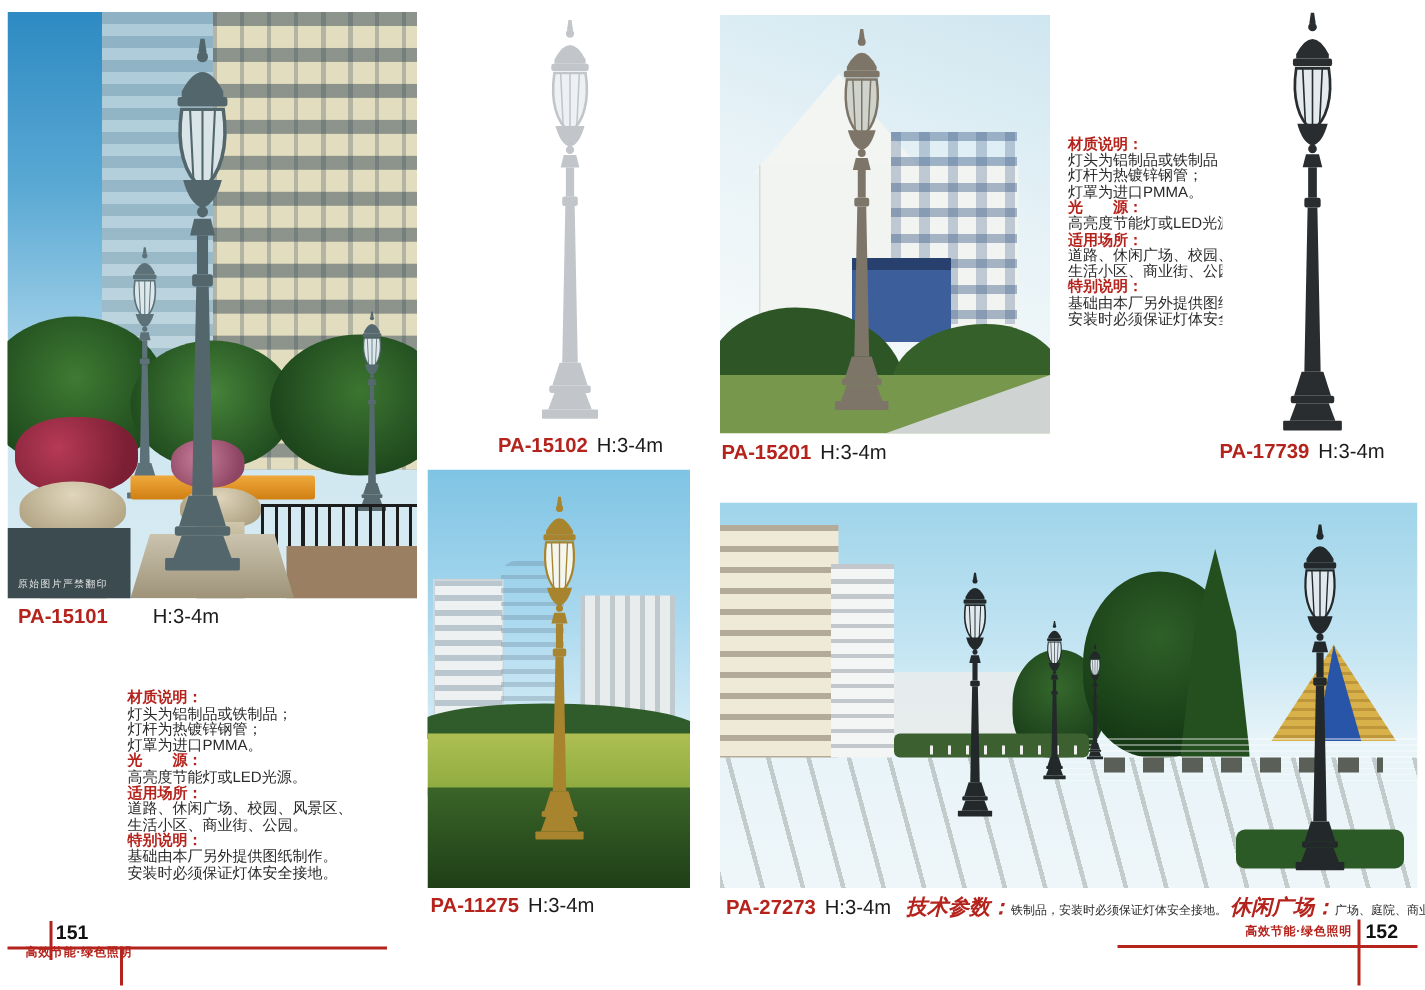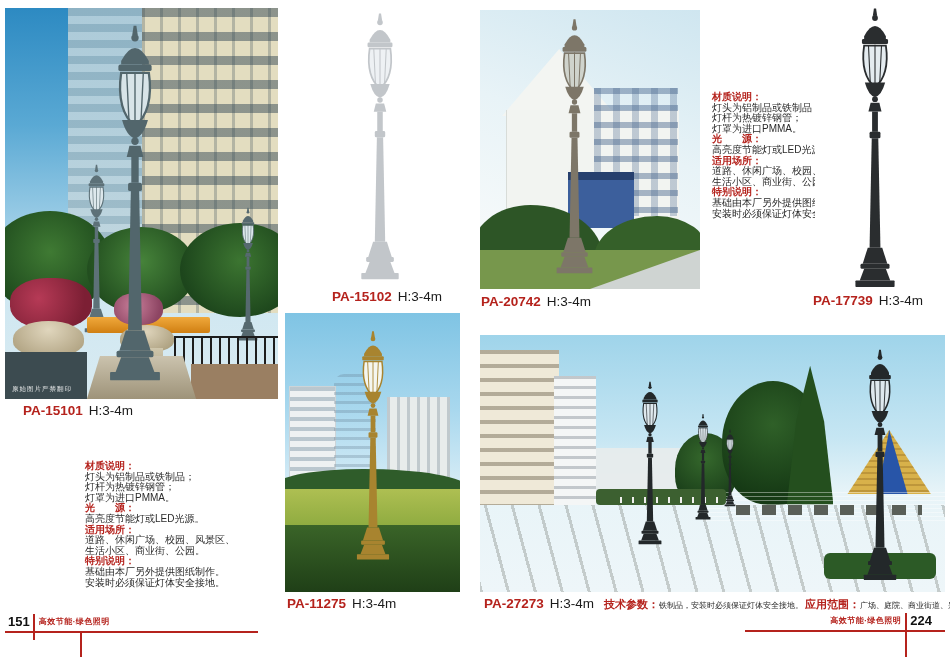--- a/index.html
+++ b/index.html
@@ -4,21 +4,21 @@
 <style>
   html,body{margin:0;padding:0;background:#ffffff;}
   #canvas{position:relative;width:950px;height:660px;background:#ffffff;overflow:hidden;
           font-family:"Liberation Sans","DejaVu Sans",sans-serif;}
   .ab{position:absolute;}
   .photo{position:absolute;overflow:hidden;}
   .lamp{position:absolute;}
   .label{position:absolute;display:flex;align-items:baseline;white-space:nowrap;font-size:13.5px;}
   .code{color:#b5231d;font-weight:bold;}
   .hval{color:#1b1b1b;margin-left:6px;}
-  .notelbl{font-size:11px;color:#b5231d;font-weight:bold;margin-left:10px;}
+  .notelbl{font-size:14px;color:#b5231d;font-weight:bold;margin-left:10px;font-style:italic;}
   .notetxt{font-size:8px;color:#2a2a2a;}
   .spec{position:absolute;font-size:10px;line-height:10.6px;color:#2a2a2a;white-space:nowrap;}
   .spec-h{color:#b5231d;font-weight:bold;}
   .foot-num{font-size:13px;font-weight:bold;color:#111;}
   .foot-slogan{font-size:8px;font-weight:bold;color:#b5231d;letter-spacing:.5px;}
   .redline{position:absolute;background:#b5231d;}
   .wm{position:absolute;left:7px;bottom:5px;font-size:6.5px;color:rgba(255,255,255,.85);letter-spacing:1px;}
 </style>
 </head>
 <body>
@@ -70,21 +70,21 @@
     <div class="ab" style="left:46%;top:87%;width:12%;height:13%;background:linear-gradient(180deg,#cfc6ab,#8f8468);"></div>
     <div class="ab" style="left:0;top:88%;width:30%;height:12%;background:#3c4b50;"></div>
     <div class="ab" style="left:62%;top:84%;width:38%;height:9%;border-top:2px solid #1d1d1d;background:repeating-linear-gradient(90deg,#1d1d1d 0 2px,transparent 2px 9px);"></div>
     <div class="ab" style="left:68%;top:91%;width:32%;height:9%;background:#9a7f62;"></div>
     <div class="ab" style="left:30%;top:89%;width:40%;height:11%;background:linear-gradient(180deg,#cbc3ae,#9e9379);clip-path:polygon(12% 0,88% 0,100% 100%,0 100%);"></div>
     <svg class="lamp" viewBox="0 0 80 390" style="left:34%;top:4%;width:74px;height:360px;--frame:#52666c;--glass:#d8e4e8;">
         <use href="#lampA"></use>
       </svg>
     <span class="wm">原始图片严禁翻印</span>
   </div>
-  <div class="label" style="left:23px;top:403px;">
+  <div class="label" style="left:12px;top:403px;gap:24px;">
     <span class="code">PA-15101</span>
     <span class="hval">H:3-4m</span>
   </div>
 
   <div class="photo" style="left:305px;top:8px;width:150px;height:277px;background:#ffffff;">
     <svg class="lamp" viewBox="0 0 80 390" style="left:47px;top:4px;width:56px;height:270px;--frame:#c2c6ca;--glass:#eef1f4;">
         <use href="#lampA"></use>
       </svg>
   </div>
   <div class="label" style="left:332px;top:289px;justify-content:flex-end;">
@@ -118,21 +118,21 @@
     <div class="ab" style="left:40%;top:61%;width:30%;height:17%;background:#3c5f9c;"></div>
     <div class="ab" style="left:-4%;top:70%;width:60%;height:20%;border-radius:45% 55% 0 0/85% 95% 0 0;background:#2d5526;"></div>
     <div class="ab" style="left:52%;top:74%;width:52%;height:16%;border-radius:55% 45% 0 0/95% 85% 0 0;background:#356029;"></div>
     <div class="ab" style="left:0;top:86%;width:100%;height:14%;background:#77974c;"></div>
     <div class="ab" style="left:50%;top:86%;width:50%;height:14%;background:#cfd4d2;clip-path:polygon(0 100%,100% 0,100% 100%);"></div>
     <svg class="lamp" viewBox="0 0 80 390" style="left:31%;top:3%;width:53px;height:258px;--frame:#7d7668;--glass:#cfd3cc;">
         <use href="#lampA"></use>
       </svg>
   </div>
   <div class="label" style="left:481px;top:294px;">
-    <span class="code">PA-20742</span>
+    <span class="code">PA-15201</span>
     <span class="hval">H:3-4m</span>
   </div>
 
   <div class="spec" style="left:712px;top:92px;">
     <div class="spec-h">材质说明：</div>
     <div>灯头为铝制品或铁制品；</div>
     <div>灯杆为热镀锌钢管；</div>
     <div>灯罩为进口PMMA。</div>
     <div class="spec-h">光　　源：</div>
     <div>高亮度节能灯或LED光源。</div>
@@ -196,32 +196,32 @@
     <div class="ab" style="left:74%;top:85%;width:24%;height:10%;border-radius:6px;background:#2c5a26;"></div>
     <svg class="lamp" viewBox="0 0 80 390" style="left:80.9%;top:5%;width:48px;height:235px;--frame:#23282a;--glass:#dfe9ee;">
         <use href="#lampA"></use>
       </svg>
   </div>
   <div class="label" style="left:484px;top:596px;">
     <span class="code">PA-27273</span>
     <span class="hval">H:3-4m</span>
     <span class="notelbl">技术参数：</span>
     <span class="notetxt">铁制品，安装时必须保证灯体安全接地。</span>
-    <span class="notelbl" style="margin-left:2px;">应用范围：</span>
+    <span class="notelbl" style="margin-left:2px;">休闲广场：</span>
     <span class="notetxt">广场、庭院、商业街道、别墅区等场所。</span>
   </div>
 
-  <div class="ab" style="left:8px;top:614px;display:flex;align-items:center;">
+  <div class="ab" style="left:8px;top:614px;display:flex;align-items:center;flex-direction:column;">
     <span class="foot-num">151</span>
     <span class="foot-slogan" style="margin-left:9px;">高效节能·绿色照明</span>
   </div>
   <div class="redline" style="left:33px;top:614px;width:1.5px;height:26px;"></div>
   <div class="redline" style="left:5px;top:631px;width:253px;height:1.8px;"></div>
   <div class="redline" style="left:80px;top:631px;width:1.5px;height:26px;"></div>
 
   <div class="ab" style="right:18px;top:613px;display:flex;align-items:center;">
     <span class="foot-slogan" style="margin-right:9px;">高效节能·绿色照明</span>
-    <span class="foot-num">224</span>
+    <span class="foot-num">152</span>
   </div>
   <div class="redline" style="left:905px;top:613px;width:1.5px;height:44px;"></div>
   <div class="redline" style="left:745px;top:630px;width:200px;height:1.8px;"></div>
 
 </div>
 
 </body></html>

